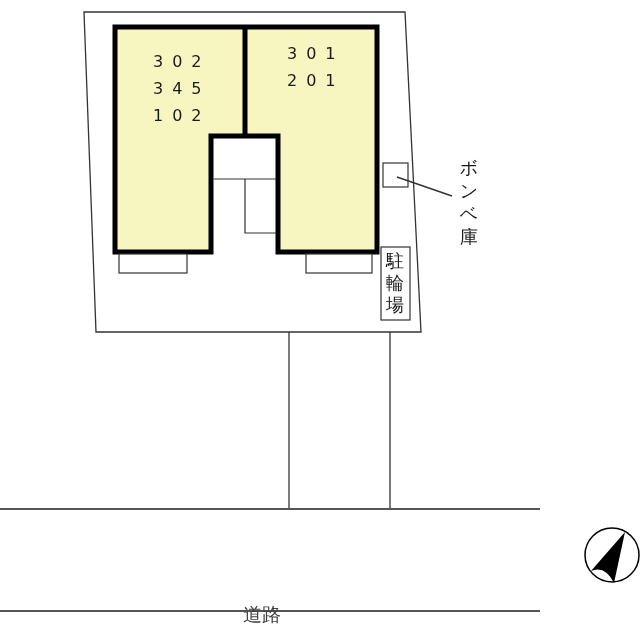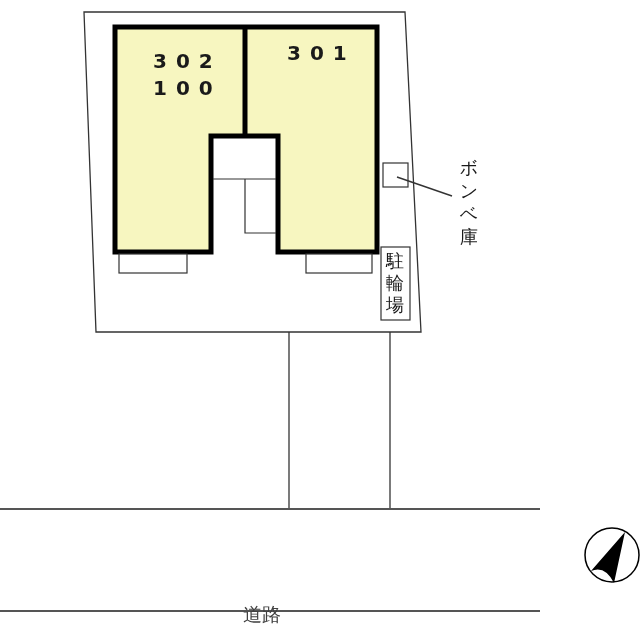--- a/index.html
+++ b/index.html
@@ -1,18 +1,18 @@
 <!DOCTYPE html>
 <html><head>
 <meta charset="utf-8">
 <style>
   html, body { margin:0; padding:0; background:#ffffff; }
   body { width:640px; height:624px; position:relative; overflow:hidden; font-family:"DejaVu Sans", sans-serif; }
   svg { position:absolute; left:0; top:0; }
-  .unit-label { position:absolute; font-family:"DejaVu Sans", sans-serif; font-size:20px; letter-spacing:9px; color:#1a1a1a; line-height:27px; text-align:left;font-weight:bold; }
+  .unit-label { position:absolute; font-family:"DejaVu Sans", sans-serif; font-size:16px; letter-spacing:9px; color:#1a1a1a; line-height:27px; text-align:left; }
   .vlabel { position:absolute; font-size:19px; color:#1a1a1a; line-height:22px; width:22px; text-align:center; }
   .road-label { position:absolute; font-size:19px; color:#404040;margin-top:48px; }
 </style>
 </head>
 <body>
 
 <svg width="640" height="624" viewBox="0 0 640 624">
 
   <polygon points="84,12 405,12 421,332 96,332" fill="#ffffff" stroke="#333" stroke-width="1.3"></polygon>
 
@@ -37,24 +37,26 @@
   <line x1="0" y1="611" x2="540" y2="611" stroke="#555" stroke-width="1.8"></line>
 
   <g>
     <circle cx="612" cy="555" r="27" fill="#fff" stroke="#000" stroke-width="1.5"></circle>
     <path d="M625,532 L614,583 Q605,565 591,571 Z" fill="#000"></path>
   </g>
 </svg>
 
 <div class="unit-label" style="left:153px; top:48px;">
   <div>302</div>
-  <div>100</div>
+  <div>345</div>
+  <div>102</div>
 </div>
 
 <div class="unit-label" style="left:287px; top:40px;">
   <div>301</div>
+  <div>201</div>
 </div>
 
 <div class="vlabel" style="left:457px; top:156px; font-size:18px; line-height:23px; width:24px;">ボンベ庫</div>
 
 <div class="vlabel" style="left:384px; top:251px; font-size:18px; line-height:22px;font-family:Liberation Mono, monospace;">駐輪場</div>
 
 <div class="road-label" style="left:243px; top:554px;">道路</div>
 
 </body></html>

